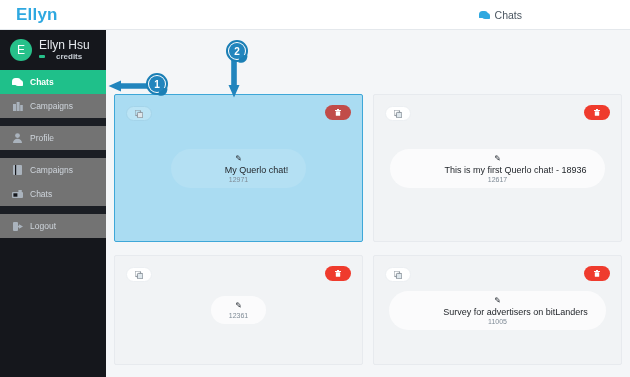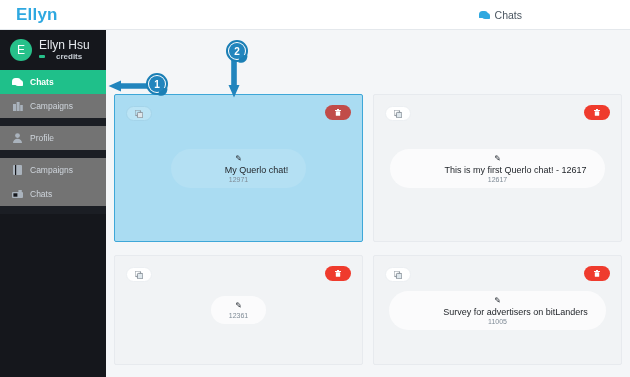--- a/index.html
+++ b/index.html
@@ -192,20 +192,30 @@
             <rect x="0" y="2" width="11" height="6" rx="1" fill="currentColor"></rect>
             <rect x="1.4" y="3.3" width="4" height="3.4" fill="#15171c"></rect>
             <rect x="6.4" y="0" width="3.4" height="2.4" fill="currentColor"></rect>
           </svg>
       </span>
       <span>Chats</span>
     </div>
 
     <div class="nav-gap"></div>
 
+    <div class="nav-item">
+      <span class="nav-ico">
+        <svg width="10" height="9" viewBox="0 0 10 9">
+            <rect x="0" y="0" width="5" height="9" rx="1" fill="currentColor"></rect>
+            <path d="M6 2.2 L10 4.5 L6 6.8 Z" fill="currentColor"></path>
+            <rect x="4.6" y="3.7" width="3.4" height="1.7" fill="currentColor"></rect>
+          </svg>
+      </span>
+      <span>Logout</span>
+    </div>
   </div>
 
   <div id="main">
     <div id="grid">
 
       <div class="card selected">
         <div class="copy-btn">
           <svg width="8" height="8" viewBox="0 0 8 8">
               <rect x="0" y="0" width="5.4" height="5.4" rx=".8" fill="none" stroke="#8c949c" stroke-width="1"></rect>
               <rect x="2.4" y="2.4" width="5.4" height="5.4" rx=".8" fill="#dfe7ec" stroke="#8c949c" stroke-width="1"></rect>
@@ -234,21 +244,21 @@
         </div>
         <div class="del-btn">
           <svg width="6" height="7" viewBox="0 0 6 7">
               <rect x="0" y="1" width="6" height="1" fill="#ffffff"></rect>
               <rect x="2" y="0" width="2" height="1.2" fill="#ffffff"></rect>
               <rect x="0.8" y="2.2" width="4.4" height="4.6" rx=".6" fill="#ffffff"></rect>
             </svg>
         </div>
         <div class="pill">
           <div class="pill-ico">✎</div>
-          <div class="pill-title">This is my first Querlo chat! - 12617</div>
+          <div class="pill-title">This is my first Querlo chat! - 18936</div>
           <div class="pill-id">12617</div>
         </div>
       </div>
 
       <div class="card short">
         <div class="copy-btn">
           <svg width="8" height="8" viewBox="0 0 8 8">
               <rect x="0" y="0" width="5.4" height="5.4" rx=".8" fill="none" stroke="#8c949c" stroke-width="1"></rect>
               <rect x="2.4" y="2.4" width="5.4" height="5.4" rx=".8" fill="#dfe7ec" stroke="#8c949c" stroke-width="1"></rect>
             </svg>

